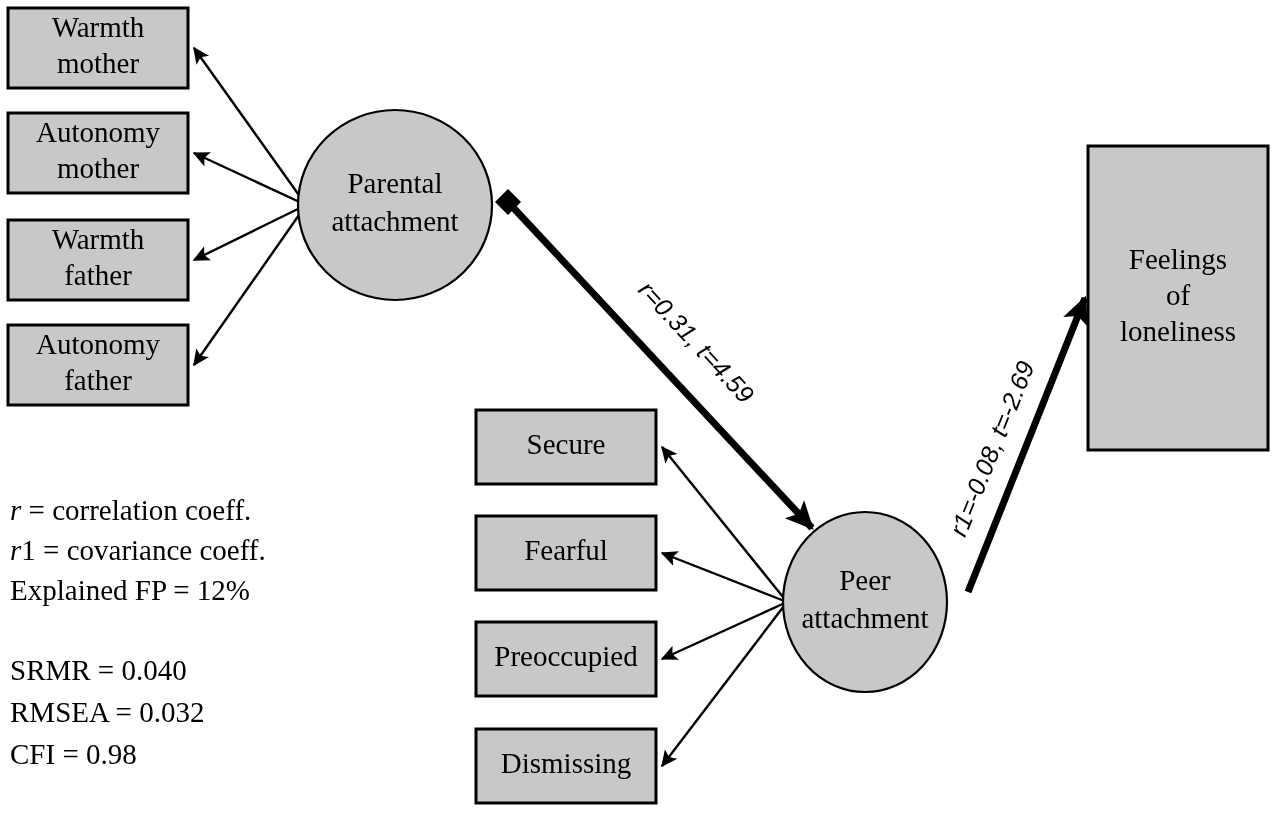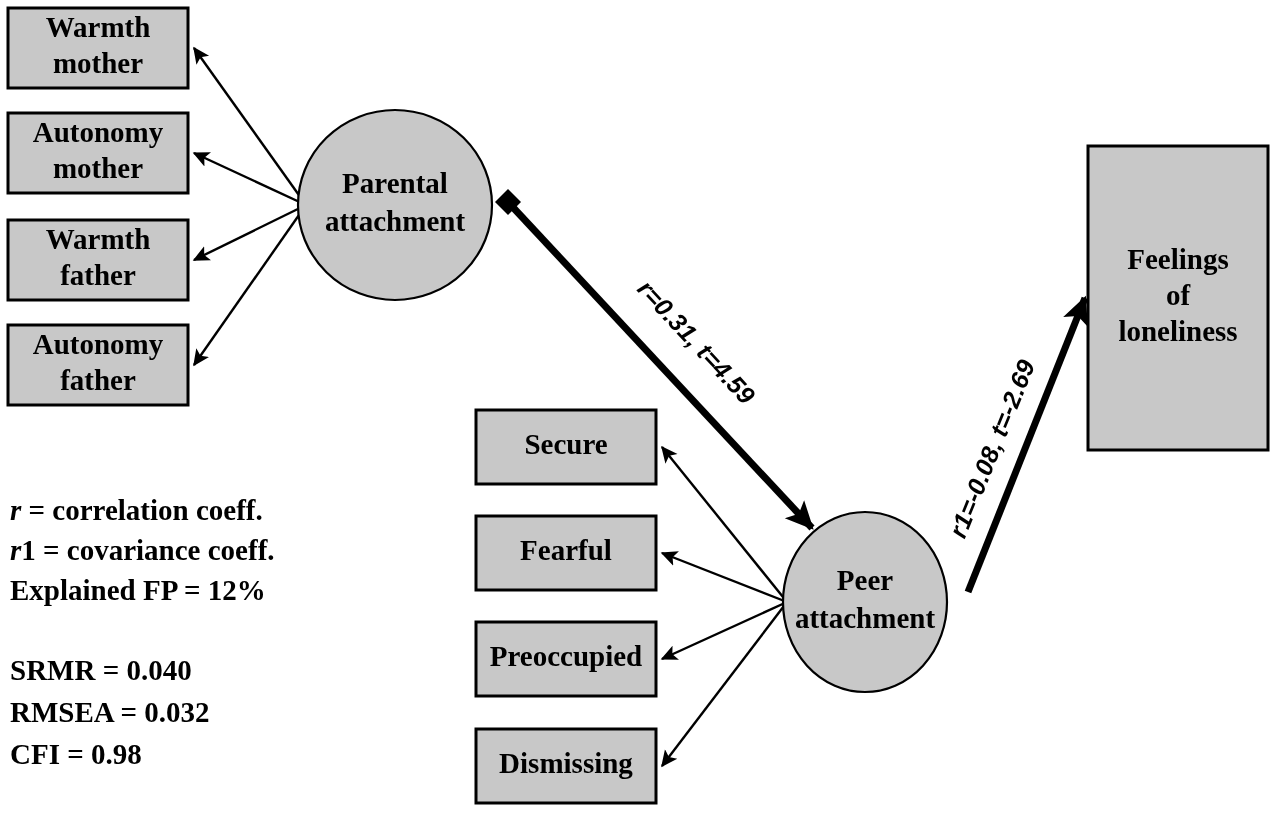--- a/index.html
+++ b/index.html
@@ -11,21 +11,20 @@
   body {
     font-family: "Liberation Serif", "DejaVu Serif", serif;
     color: #000000;
   }
   #diagram-root {
     position: relative;
     width: 1277px;
     height: 814px;
     overflow: hidden;
     background: #ffffff;
-    font-weight: bold;
   }
   svg.diagram-canvas {
     position: absolute;
     left: 0;
     top: 0;
     width: 1277px;
     height: 814px;
     display: block;
   }
   .node-box {

